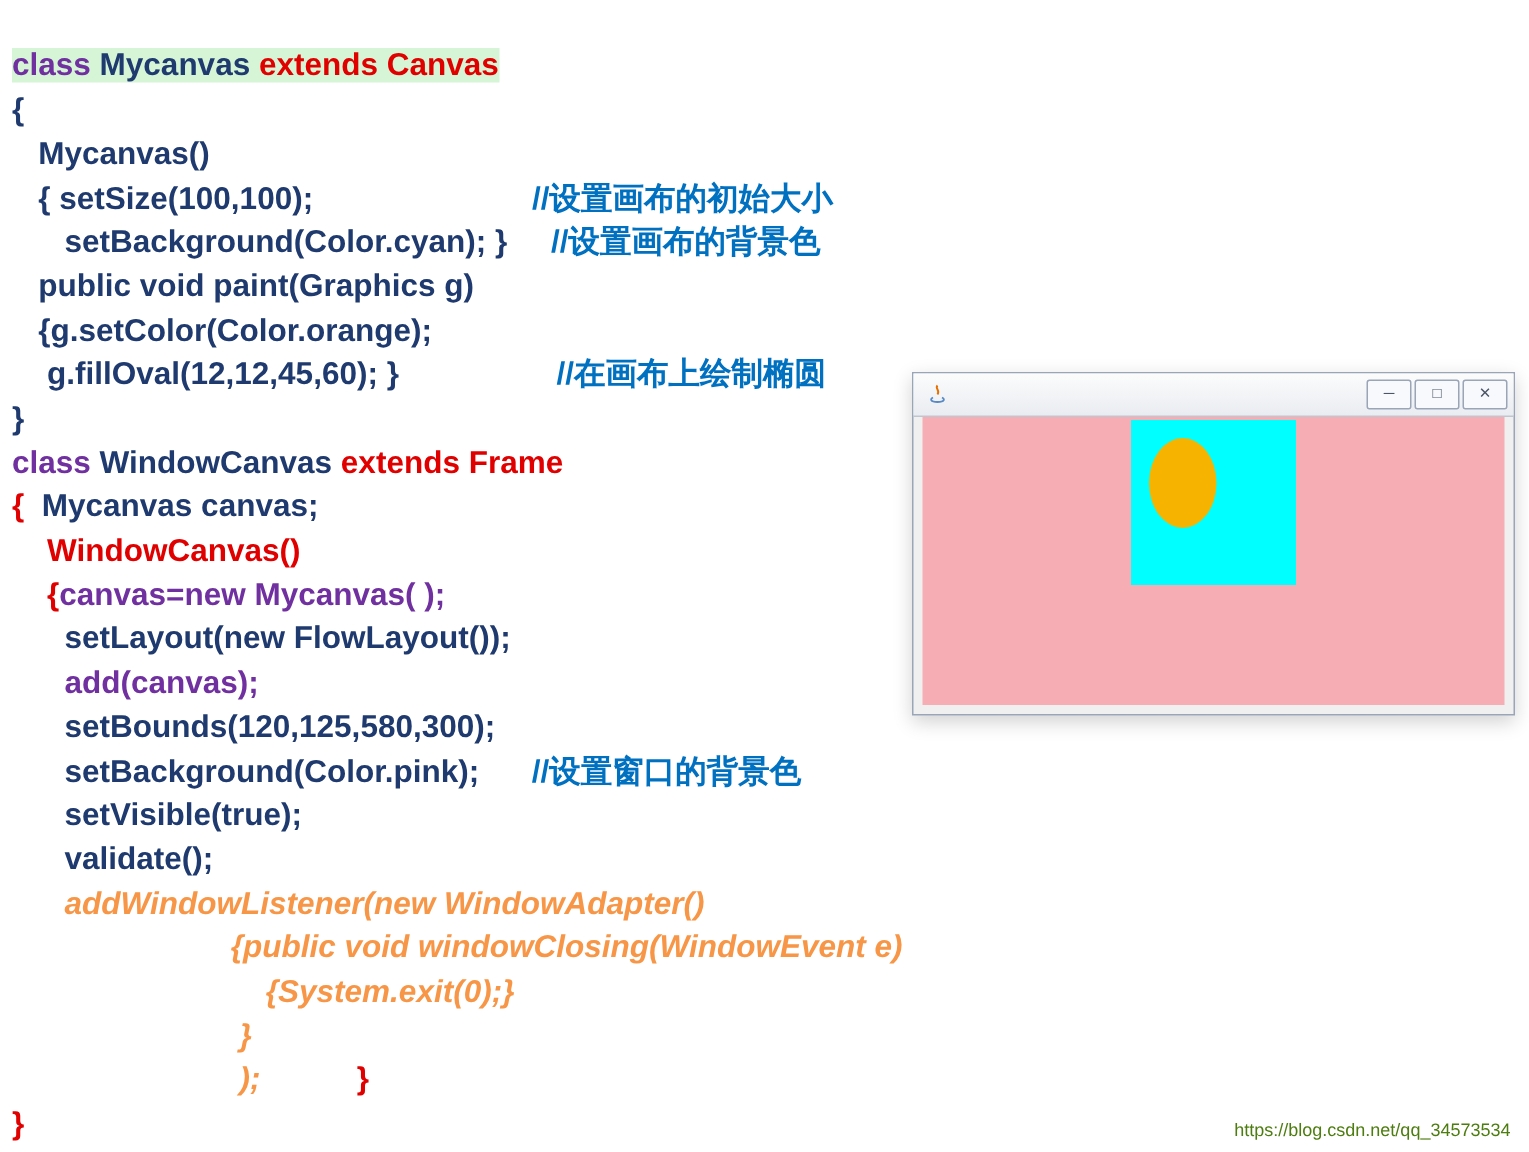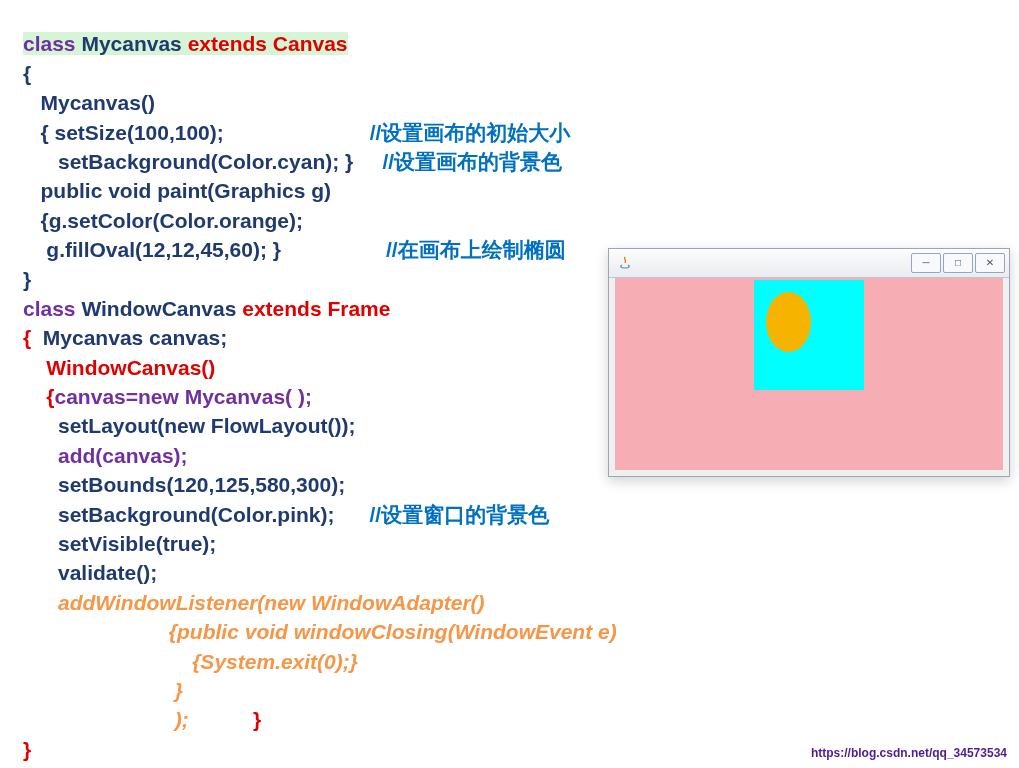--- a/index.html
+++ b/index.html
@@ -8,21 +8,21 @@
     background: #ffffff;
     font-family: Arial, "Microsoft YaHei", sans-serif;
     font-size: 21px;
     line-height: 1.4;
     width: 1019px;
     height: 768px;
     overflow: hidden;
     position: relative;
   }
   .code-area {
-    padding: 0 23px;
+    padding: 0 8px;
     white-space: pre;
     font-weight: bold;
   }
   .hl-top {
     background: #d6f5d6;
   }
   .kw-purple { color: #7030a0; }
   .kw-red { color: #e00000; }
   .kw-navy { color: #1f3a6e; }
   .kw-orange { color: #f79646; font-style: italic; }
@@ -84,23 +84,23 @@
     position: absolute;
     left: 12px; top: 12px;
     width: 45px; height: 60px;
     background: #f6b400;
     border-radius: 50%;
   }
   .watermark {
     position: absolute;
     right: 12px;
     bottom: 6px;
-    color: #4c1d95;
+    color: #4d7c0f;
     font-size: 12px;
-    font-weight: bold;
+    font-weight: normal;
   }
 </style>
 </head>
 <body>
 
 <div class="code-area">
 <span class="hl-top"><span class="kw-purple">class </span><span class="kw-navy">Mycanvas </span><span class="kw-red">extends </span><span class="kw-red">Canvas</span></span>
 <span class="kw-navy">{</span>
 <span class="kw-navy">   Mycanvas()</span>
 <span class="kw-navy">   { setSize(100,100);                         </span><span class="kw-blue">//设置画布的初始大小</span>

